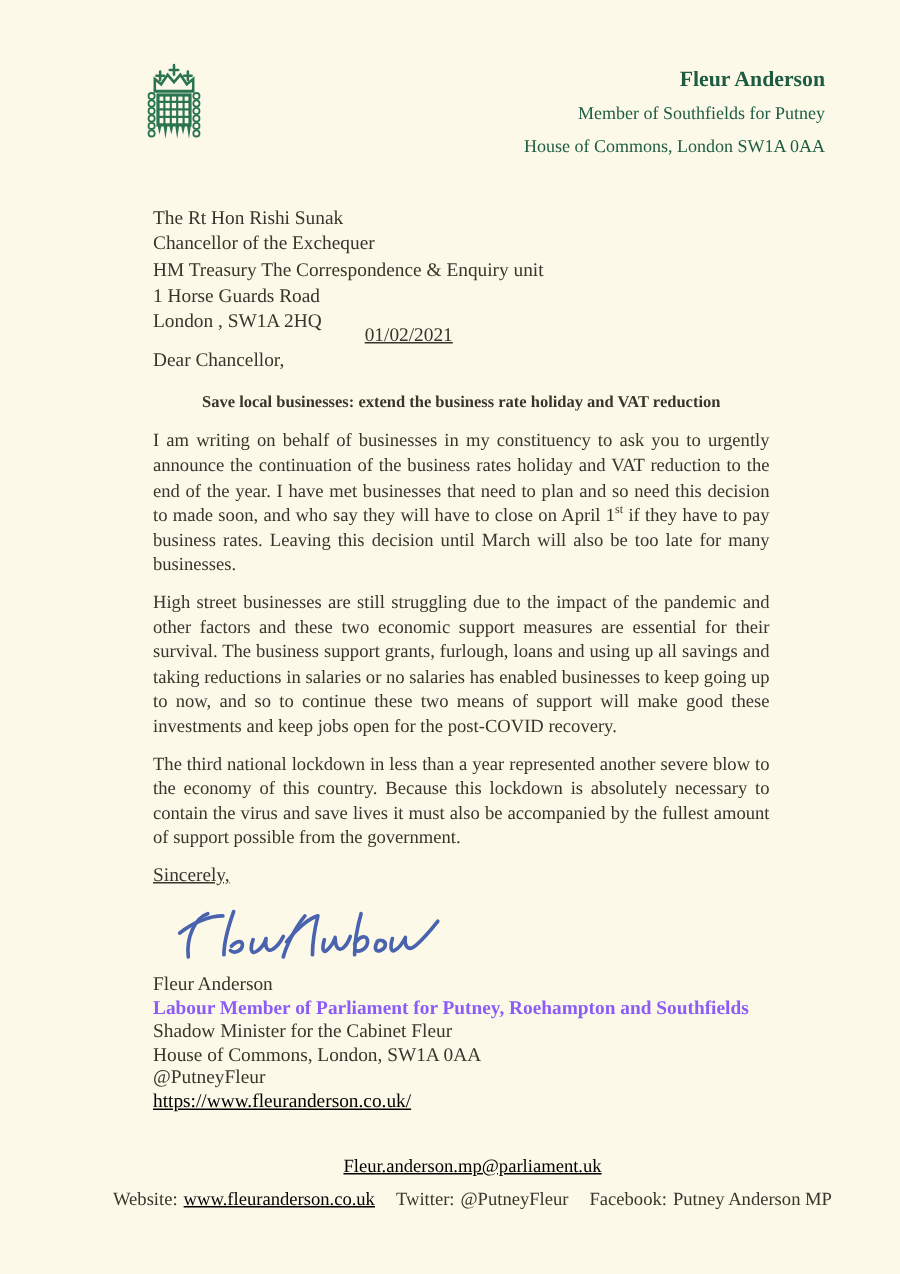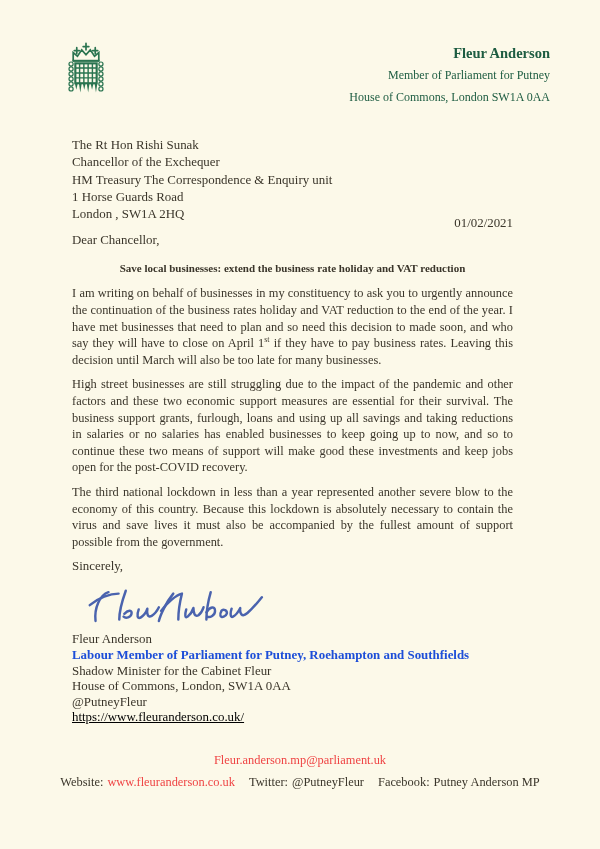--- a/index.html
+++ b/index.html
@@ -5,20 +5,21 @@
   html,body { margin:0; padding:0; }
   .page {
     position: relative;
     width: 600px;
     height: 849px;
     background: #fcf9e9;
     overflow: hidden;
     font-family: "Liberation Serif", "DejaVu Serif", serif;
     color: #3a352a;
     box-sizing: border-box;
+    padding-left: 30px;
   }
   
   .header {
     display: flex;
     justify-content: space-between;
     align-items: flex-start;
     padding: 42px 50px 0 63px;
     height: 64px;
   }
   .logo-wrap { width: 46px; height: 64px; }
@@ -36,24 +37,25 @@
     line-height: 15px;
     margin-bottom: 7px;
   }
   
   .recipient {
     margin: 31px 87px 0 72px;
     font-size: 12.9px;
     line-height: 17.3px;
   }
   .date-row {
-    text-align: right;
+    text-align: center;
     margin: -8px 87px 0 2px;
     font-size: 12.9px;
     line-height: 17px;
+    text-decoration: underline;
   }
   .salutation {
     margin: 0 87px 0 72px;
     font-size: 12.9px;
     line-height: 17px;
   }
   .subject {
     font-weight: bold;
     text-align: center;
     white-space: nowrap;
@@ -67,30 +69,31 @@
     font-size: 12.4px;
     line-height: 16.6px;
     text-align: justify;
   }
   .body-para sup { font-size: 8px; line-height: 0; }
   
   .closing {
     margin: 8px 0 0 72px;
     font-size: 12.9px;
     line-height: 17px;
+    text-decoration: underline;
   }
   .signature { margin: 7px 0 0 84px; height: 52px; }
   .signoff {
     margin: -2px 0 0 72px;
     font-size: 12.9px;
     line-height: 15.6px;
   }
-  .signoff .red-line { font-weight: bold; color: #1d4ed8; }
+  .signoff .red-line { font-weight: bold; color: #8b5cf6; }
   a.link-indigo { color: #000000; text-decoration: underline; cursor: pointer; }
-  a.link-steel  { color: #ef4444; cursor: pointer; }
+  a.link-steel  { color: #000000; text-decoration: underline; cursor: pointer; }
   
   .footer-email { text-align: center; margin-top: 27px; font-size: 12.4px; }
   .footer-social { text-align: center; margin-top: 7px; font-size: 12.4px; }
   .footer-social .grp { margin: 0 7px; }
   .footer-social .lbl { margin-right: 4px; }
 </style>
 </head>
 <body>
 
 <div class="page">
@@ -129,21 +132,21 @@
             <circle cx="53" cy="38" r="2.9"></circle>
           <circle cx="53" cy="45" r="2.9"></circle>
             <circle cx="53" cy="52" r="2.9"></circle>
           <circle cx="53" cy="59" r="2.9"></circle>
             <circle cx="53" cy="66" r="2.9"></circle>
         </g>
       </svg>
     </div>
     <div class="header-text">
       <div class="mp-name">Fleur Anderson</div>
-      <div class="mp-line">Member of Parliament for Putney</div>
+      <div class="mp-line">Member of Southfields for Putney</div>
       <div class="mp-line">House of Commons, London SW1A 0AA</div>
     </div>
   </div>
 
   <div class="recipient">
     <div>The Rt Hon Rishi Sunak</div>
     <div>Chancellor of the Exchequer</div>
     <div>HM Treasury The Correspondence &amp; Enquiry unit</div>
     <div>1 Horse Guards Road</div>
     <div>London , SW1A 2HQ</div>

